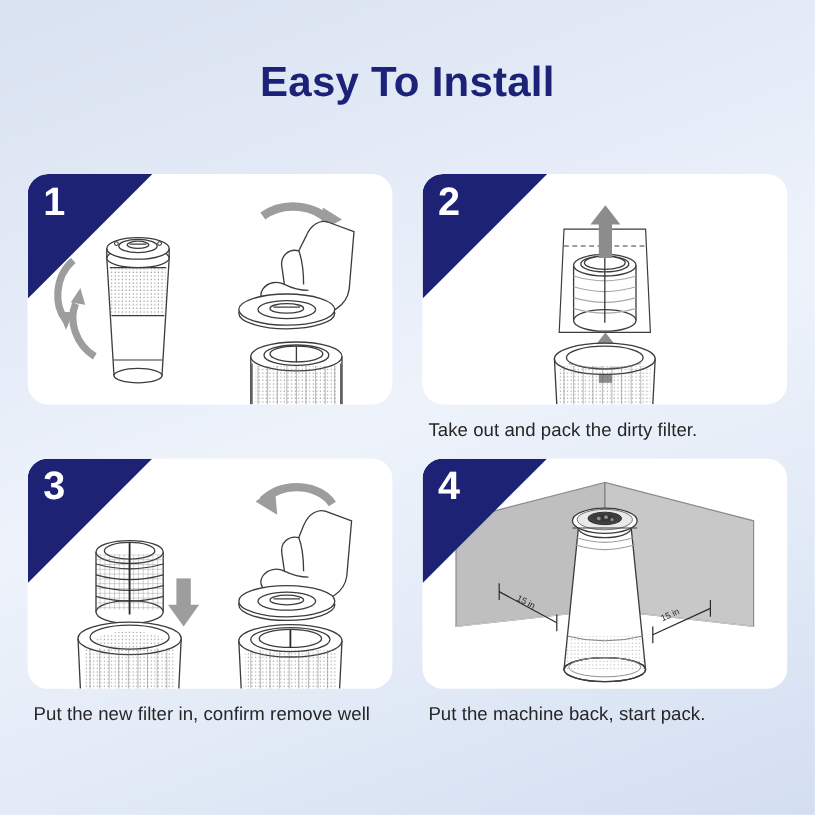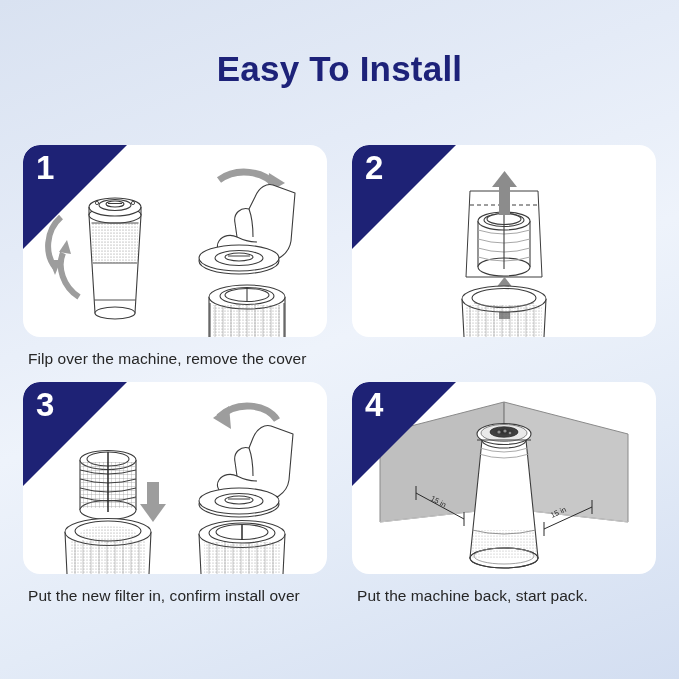--- a/index.html
+++ b/index.html
@@ -151,21 +151,20 @@
             <path d="M192 160 L192 192 M200 160 L200 192 M208 160 L208 192 M216 160 L216 192
                      M224 160 L224 192 M232 160 L232 192 M240 160 L240 192 M248 160 L248 192 M256 160 L256 192"></path>
           </g>
         </svg>
       </div>
       <div class="badge">
         <div class="tri"></div>
         <div class="num">1</div>
       </div>
     </div>
-    <div class="caption">Filp over the machine, remove the cover</div>
   </div>
 
   <div class="cell">
     <div class="card">
       <div class="art">
         <svg viewBox="0 0 304 192" xmlns="http://www.w3.org/2000/svg">
           <defs>
             <pattern id="mesh2" width="3" height="3" patternUnits="userSpaceOnUse">
               <circle cx="1" cy="1" r="0.55" fill="#6d6d6d"></circle>
             </pattern>
@@ -212,20 +211,21 @@
                      M150 160 L150 192 M158 160 L158 192 M166 160 L166 192 M174 160 L174 192 M182 160 L182 192"></path>
           </g>
           <path d="M122 158 Q152 166 182 158" stroke="#6d6d6d" stroke-width="0.8" fill="none" opacity="0.7"></path>
         </svg>
       </div>
       <div class="badge">
         <div class="tri"></div>
         <div class="num">2</div>
       </div>
     </div>
+    <div class="caption">Take out and pack the dirty filter.</div>
   </div>
 
   <div class="cell r2">
     <div class="card">
       <div class="art">
         <svg viewBox="0 0 304 192" xmlns="http://www.w3.org/2000/svg">
           <defs>
             <pattern id="mesh3" width="3" height="3" patternUnits="userSpaceOnUse">
               <circle cx="1" cy="1" r="0.55" fill="#6d6d6d"></circle>
             </pattern>
@@ -299,21 +299,21 @@
             <path d="M186 160 L186 192 M194 160 L194 192 M202 160 L202 192 M210 160 L210 192
                      M218 160 L218 192 M226 160 L226 192 M234 160 L234 192 M242 160 L242 192 M250 160 L250 192"></path>
           </g>
         </svg>
       </div>
       <div class="badge">
         <div class="tri"></div>
         <div class="num">3</div>
       </div>
     </div>
-    <div class="caption">Put the new filter in, confirm install over</div>
+    <div class="caption">Put the new filter in, confirm remove well</div>
   </div>
 
   <div class="cell r2">
     <div class="card">
       <div class="art">
         <svg viewBox="0 0 304 192" xmlns="http://www.w3.org/2000/svg">
           <defs>
             <pattern id="mesh4" width="3" height="3" patternUnits="userSpaceOnUse">
               <circle cx="1" cy="1" r="0.5" fill="#6d6d6d"></circle>
             </pattern>

